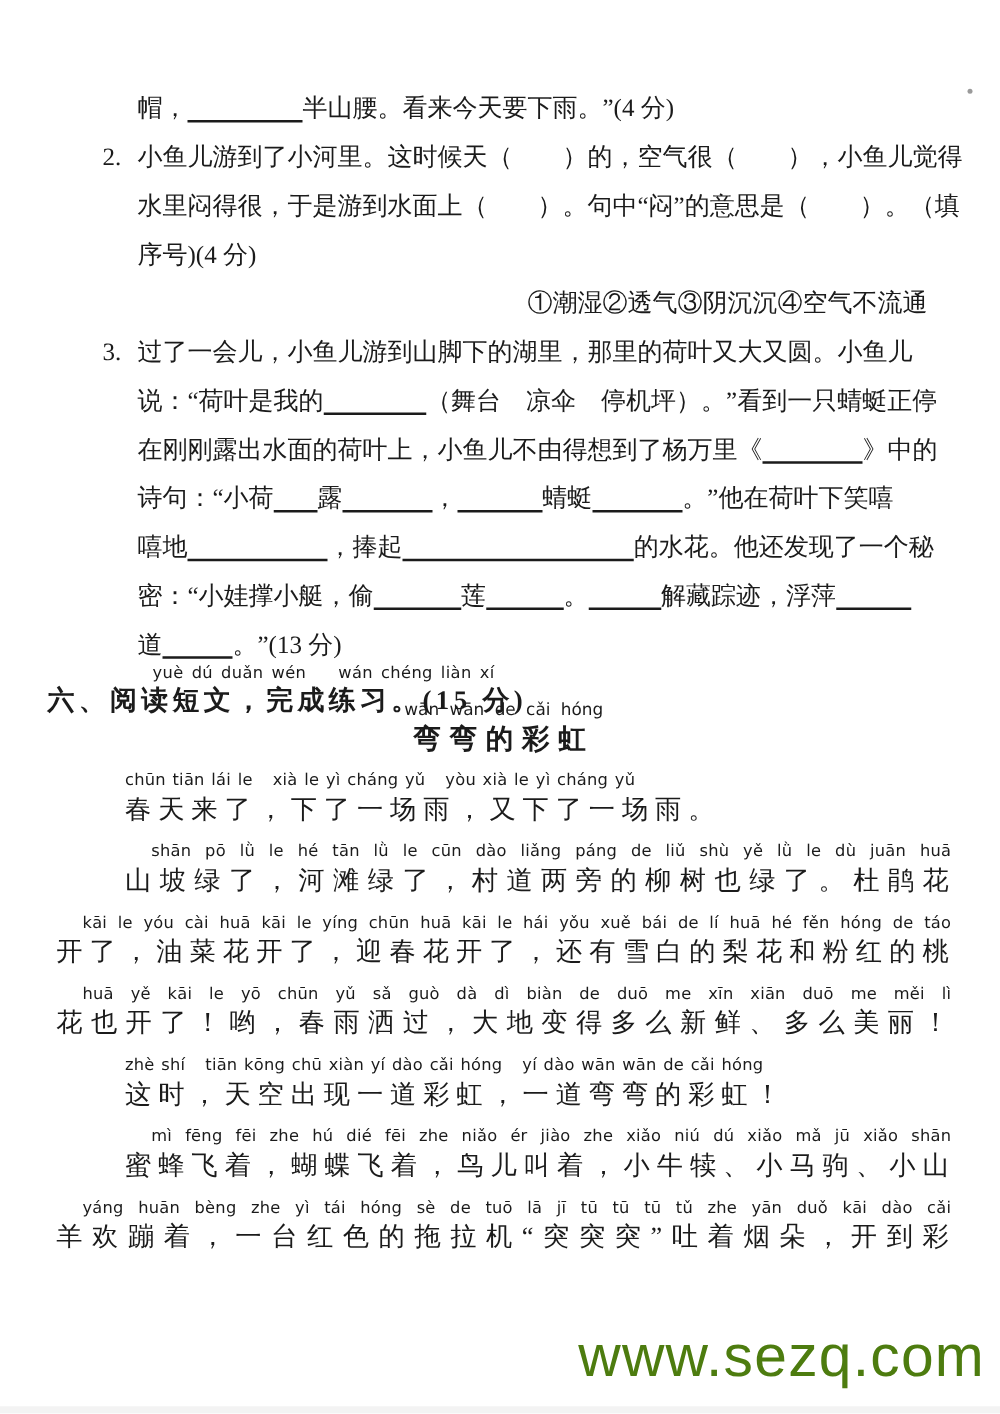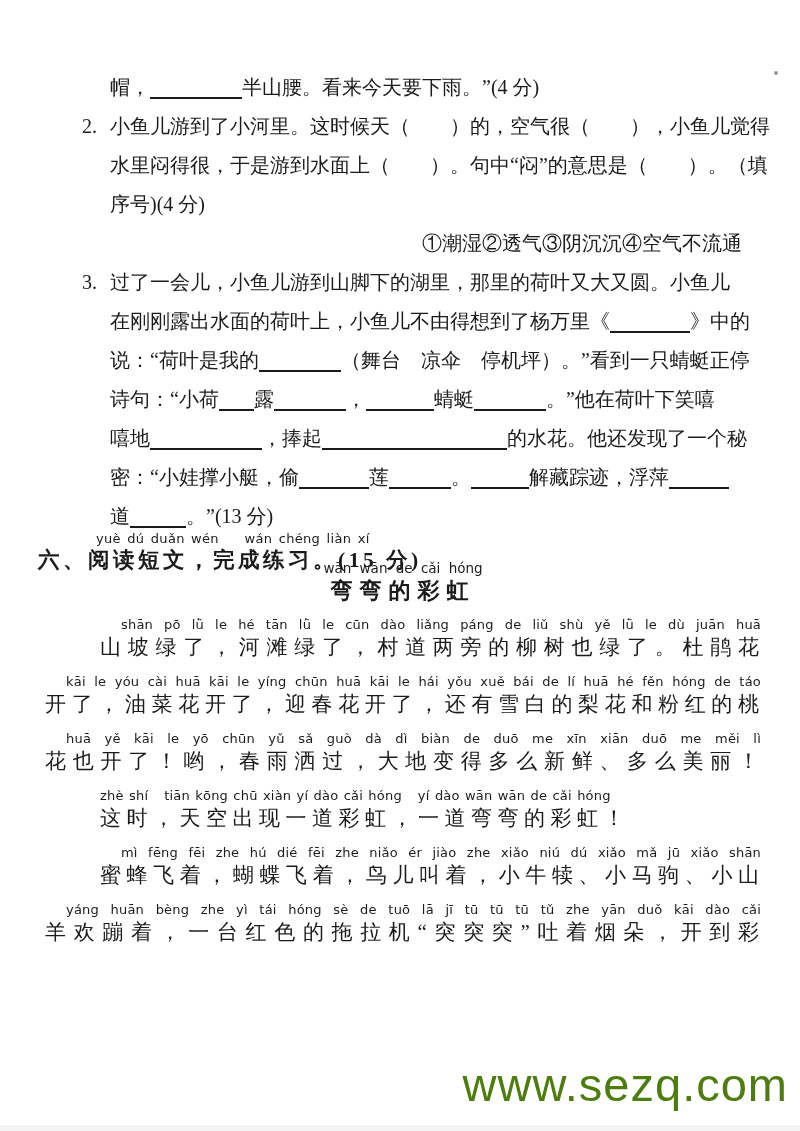--- a/index.html
+++ b/index.html
@@ -10,21 +10,21 @@
   }
   
   .questions { position:absolute; top:68px; left:110px; width:668px; }
   .qrow { position:relative; height:39px; line-height:39px; font-size:20px; white-space:nowrap; }
   .qnum { position:absolute; left:-28px; top:0; }
   .blank { display:inline-block; height:1.6px; background:#1b1b1b; vertical-align:-5px; }
   .opt-row { display:flex; justify-content:flex-end; width:632px; }
   
   .sec-header { position:absolute; top:531px; left:38px; white-space:nowrap; }
   .sec-pinyin { font-family:"DejaVu Sans", sans-serif; font-size:13px; line-height:16px;
-                margin-left:58px; letter-spacing:0.3px; word-spacing:2px; white-space:pre; }
+                margin-left:58px; letter-spacing:0.3px; word-spacing:2px; white-space:pre;text-align:center; }
   .sec-title { font-size:21.5px; font-weight:bold; letter-spacing:3.5px; line-height:27px; }
   
   .reading { position:absolute; top:560px; left:45px; width:716px; }
   .title-block { text-align:center; margin-bottom:13px; }
   .t-pinyin { font-family:"DejaVu Sans", sans-serif; font-size:13.5px; line-height:17px; word-spacing:4px; }
   .t-hanzi { font-size:22px; font-weight:bold; letter-spacing:7px; line-height:27px; }
   .p-row { margin-bottom:13px; }
   .p-pinyin { font-family:"DejaVu Sans", sans-serif; font-size:13px; line-height:16px;
               letter-spacing:0.2px; word-spacing:1px; white-space:pre; }
   .p-hanzi { font-size:21px; line-height:28px; letter-spacing:5.5px; white-space:nowrap; }
@@ -54,39 +54,43 @@
       <div class="qrow"><span>序号)(4 分)</span></div>
       <div class="qrow">
         <div class="opt-row">
           <span>①潮湿</span>
           <span>②透气</span>
           <span>③阴沉沉</span>
           <span>④空气不流通</span>
         </div>
       </div>
       <div class="qrow"><span class="qnum">3.</span><span>过了一会儿，小鱼儿游到山脚下的湖里，那里的荷叶又大又圆。小鱼儿</span></div>
+      <div class="qrow"><span>说：“荷叶是我的</span><span class="blank" style="width: 82px;"></span><span>（舞台　凉伞　停机坪）。”看到一只蜻蜓正停</span></div>
       <div class="qrow"><span>在刚刚露出水面的荷叶上，小鱼儿不由得想到了杨万里《</span><span class="blank" style="width: 80px;"></span><span>》中的</span></div>
-      <div class="qrow"><span>说：“荷叶是我的</span><span class="blank" style="width: 82px;"></span><span>（舞台　凉伞　停机坪）。”看到一只蜻蜓正停</span></div>
       <div class="qrow"><span>诗句：“小荷</span><span class="blank" style="width: 35px;"></span><span>露</span><span class="blank" style="width: 72px;"></span><span>，</span><span class="blank" style="width: 68px;"></span><span>蜻蜓</span><span class="blank" style="width: 72px;"></span><span>。”他在荷叶下笑嘻</span></div>
       <div class="qrow"><span>嘻地</span><span class="blank" style="width: 112px;"></span><span>，捧起</span><span class="blank" style="width: 185px;"></span><span>的水花。他还发现了一个秘</span></div>
       <div class="qrow"><span>密：“小娃撑小艇，偷</span><span class="blank" style="width: 70px;"></span><span>莲</span><span class="blank" style="width: 62px;"></span><span>。</span><span class="blank" style="width: 58px;"></span><span>解藏踪迹，浮萍</span><span class="blank" style="width: 60px;"></span></div>
       <div class="qrow"><span>道</span><span class="blank" style="width: 56px;"></span><span>。”(13 分)</span></div>
     </div>
 
   <div class="sec-header">
     <div class="sec-pinyin">yuè dú duǎn wén    wán chéng liàn xí</div>
     <div class="sec-title">六、阅读短文，完成练习。(15 分)</div>
   </div>
 
   <div class="reading">
     <div class="title-block">
       <div class="t-pinyin">wān wān de cǎi hóng</div>
       <div class="t-hanzi">弯弯的彩虹</div>
     </div>
     <div>
+        <div class="p-row indent">
+          <div class="p-pinyin">chūn tiān lái le   xià le yì cháng yǔ   yòu xià le yì cháng yǔ</div>
+          <div class="p-hanzi">春天来了，下了一场雨，又下了一场雨。</div>
+        </div>
         <div class="p-row indent fill">
           <div class="p-pinyin">shān pō lǜ le   hé tān lǜ le   cūn dào liǎng páng de liǔ shù yě lǜ le   dù juān huā</div>
           <div class="p-hanzi">山坡绿了，河滩绿了，村道两旁的柳树也绿了。杜鹃花</div>
         </div>
         <div class="p-row fill">
           <div class="p-pinyin">kāi le   yóu cài huā kāi le   yíng chūn huā kāi le   hái yǒu xuě bái de lí huā hé fěn hóng de táo</div>
           <div class="p-hanzi">开了，油菜花开了，迎春花开了，还有雪白的梨花和粉红的桃</div>
         </div>
         <div class="p-row fill">
           <div class="p-pinyin">huā yě kāi le   yō   chūn yǔ sǎ guò   dà dì biàn de duō me xīn xiān   duō me měi lì</div>

